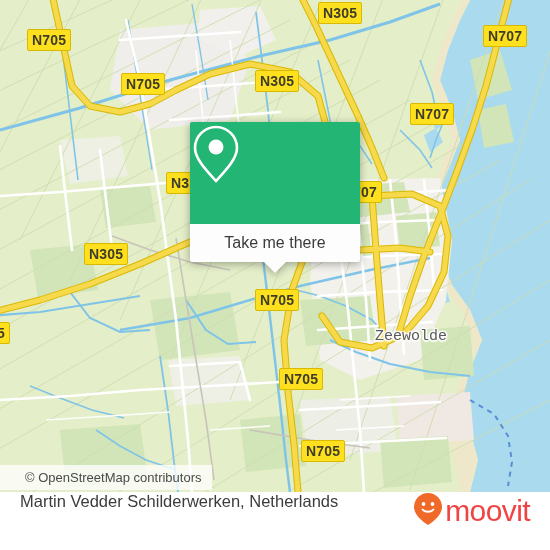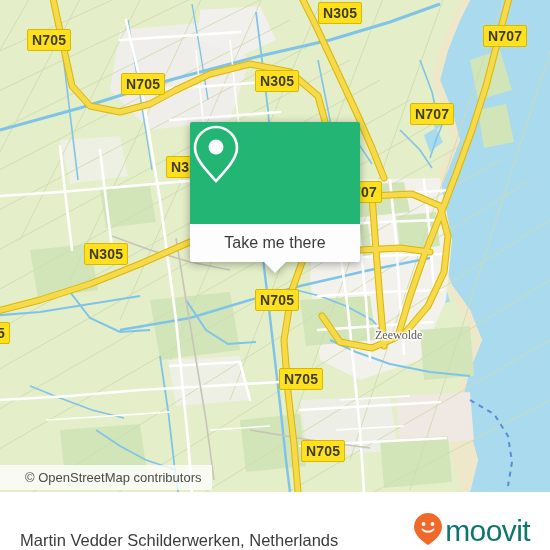--- a/index.html
+++ b/index.html
@@ -27,29 +27,29 @@
     padding:2.5px 4px 3px 4px;
     letter-spacing:.2px;
     white-space:nowrap;
     font-family:"Liberation Sans", sans-serif;
     box-sizing:border-box;
   }
 
   
   .city-label{
     position:absolute;
-    font-size:12px;
+    font-size:15px;
     color:#5a5a5a;
     white-space:nowrap;
     text-shadow:
       1.5px 0 1.5px #fff, -1.5px 0 1.5px #fff,
       0 1.5px 1.5px #fff, 0 -1.5px 1.5px #fff,
       1px 1px 1.5px #fff, -1px -1px 1.5px #fff,
       1px -1px 1.5px #fff, -1px 1px 1.5px #fff;
-    font-family:Liberation Serif, serif;
+    font-family:Liberation Mono, monospace;
   }
 
   
   .popup{
     position:absolute;left:190px;top:122px;width:170px;
     filter:drop-shadow(0 2px 4px rgba(0,0,0,.32));
   }
   .popup-body{
     background:#22b573;
     height:102px;
@@ -82,30 +82,30 @@
     padding:5px 10px 5px 25px;
     font-size:13px;color:#4a4a4a;
     font-family:"Liberation Sans", sans-serif;
     white-space:nowrap;
   }
 
   
   .footer{
     position:absolute;left:0;top:492px;width:550px;height:58px;
     background:#fff;
-    display:flex;align-items:flex-end;justify-content:space-between;
+    display:flex;align-items:flex-start;justify-content:space-between;
     padding:0 20px;box-sizing:border-box;
   }
   .footer-title{
     font-size:16.5px;color:#3c3c3c;white-space:nowrap;
     font-family:"Liberation Sans", sans-serif;
   }
   .brand{display:flex;align-items:center;gap:2px;}
   .brand-word{
-    font-size:30px;color:#0f766e;letter-spacing:-.6px;
+    font-size:30px;color:#ef4444;letter-spacing:-.6px;
     font-family:"Liberation Sans", sans-serif;line-height:1;
   }
 </style>
 </head>
 <body>
 
 <div id="app">
 
   <div class="map">
     <svg width="550" height="492" viewBox="0 0 550 492">
@@ -294,21 +294,21 @@
     <div class="shield" style="left:27px;top:29px;">N705</div>
     <div class="shield" style="left:121px;top:73px;">N705</div>
     <div class="shield" style="left:255px;top:70px;">N305</div>
     <div class="shield" style="left:318px;top:2px;">N305</div>
     <div class="shield" style="left:483px;top:25px;">N707</div>
     <div class="shield" style="left:410px;top:103px;">N707</div>
     <div class="shield" style="left:84px;top:243px;">N305</div>
     <div class="shield" style="left:255px;top:289px;">N705</div>
     <div class="shield" style="left:279px;top:368px;">N705</div>
     <div class="shield" style="left:301px;top:440px;">N705</div>
-    <div class="shield" style="left:166px;top:156px;">N3</div>
+    <div class="shield" style="left:166px;top:172px;">N3</div>
     <div class="shield" style="left:348px;top:181px;">707</div>
     <div class="shield" style="left:-8px;top:322px;">5</div>
 
     <div class="popup">
       <div class="popup-body">
         <span>
           <svg width="52" height="64" viewBox="0 0 52 64" fill="none">
             <path d="M26 5 C14.4 5 5 14.4 5 26 C5 37 17 49 26 59 C35 49 47 37 47 26 C47 14.4 37.6 5 26 5 Z" stroke="#ffffff" stroke-width="2.6" fill="none"></path>
             <circle cx="26" cy="25" r="7.5" fill="#ffffff"></circle>
           </svg>

